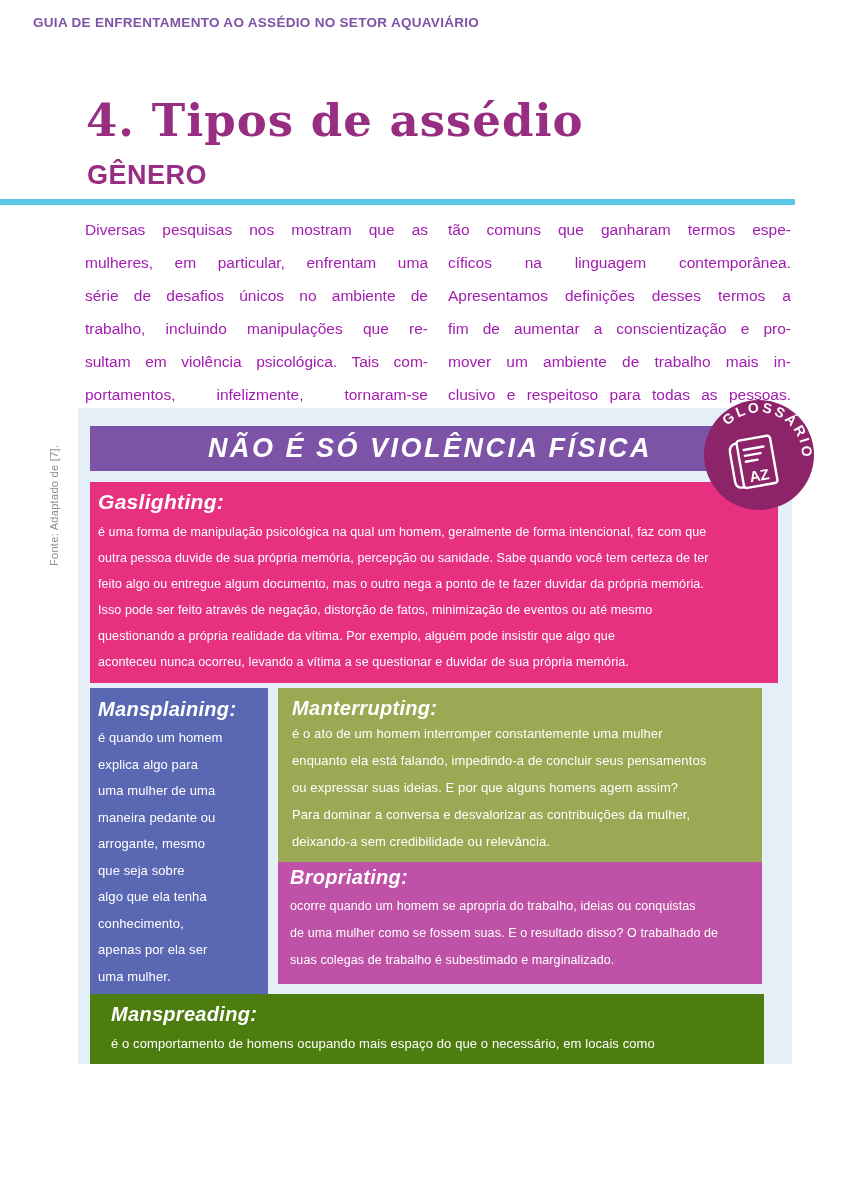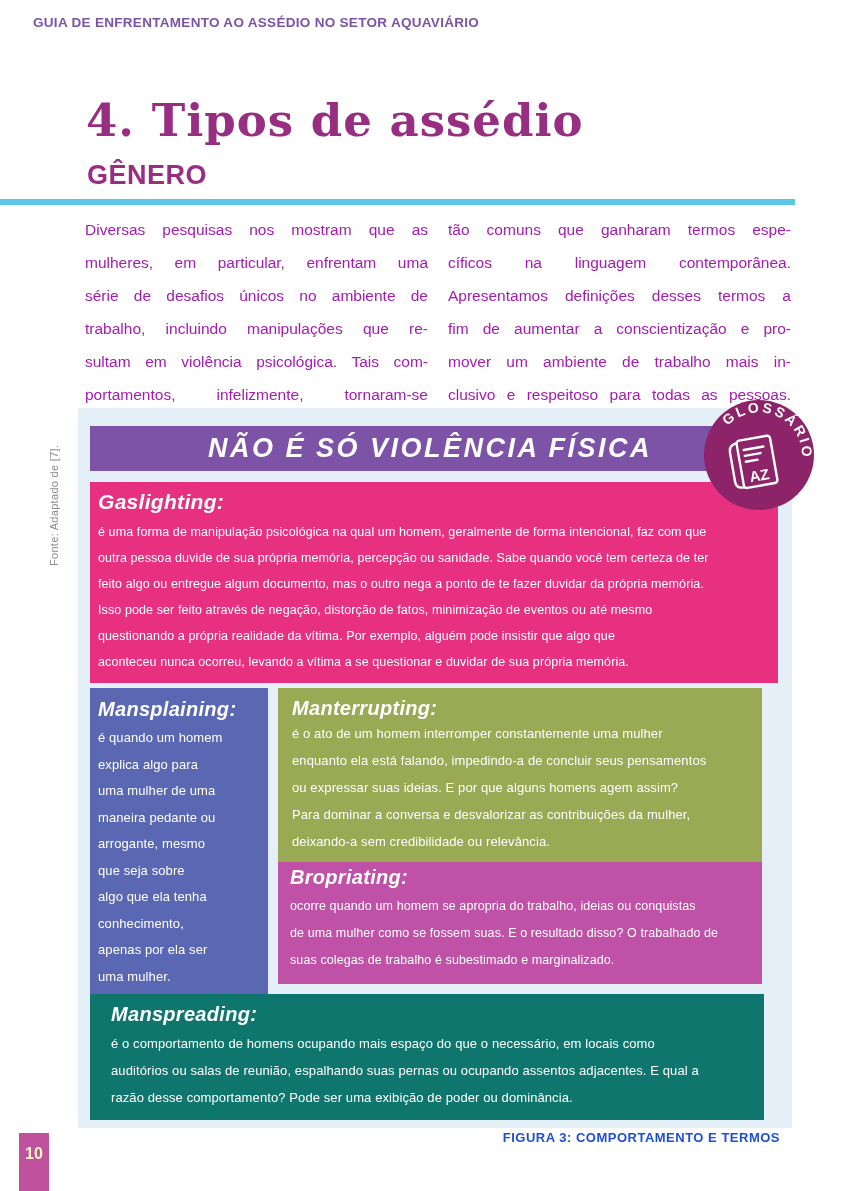--- a/index.html
+++ b/index.html
@@ -1,17 +1,17 @@
 <!DOCTYPE html>
 <html><head>
 <meta charset="utf-8">
 <style>
   * { margin:0; padding:0; box-sizing:border-box; }
   body { background:#ffffff; font-family:"Liberation Sans", sans-serif; }
-  .page { position:relative; width:850px; height:1191px; background:#ffffff; overflow:hidden; }
+  .page { position:relative; width:850px; height:1064px; background:#ffffff; overflow:hidden; }
 
   .doc-header {
     position:absolute; left:33px; top:15px;
     font-size:13.5px; font-weight:bold; letter-spacing:0.3px;
     color:#7d52a5;
   }
   .page-title {
     position:absolute; left:86px; top:94px;
     font-family:"DejaVu Serif", serif;
     font-size:45px; font-weight:bold; color:#972e82; letter-spacing:1px;
@@ -146,21 +146,21 @@
 deixando-a sem credibilidade ou relevância.</p>
   </div>
 
   <div class="term-box box-bropriating" style="background-color: rgb(191, 81, 166);">
     <h3 class="term-title">Bropriating:</h3>
     <p class="term-desc">ocorre quando um homem se apropria do trabalho, ideias ou conquistas
 de uma mulher como se fossem suas. E o resultado disso? O trabalhado de
 suas colegas de trabalho é subestimado e marginalizado.</p>
   </div>
 
-  <div class="term-box box-manspreading" style="background-color: #0f766e; padding-left: 21px;">
+  <div class="term-box box-manspreading" style="background-color: #4d7c0f; padding-left: 21px;">
     <h3 class="term-title">Manspreading:</h3>
     <p class="term-desc">é o comportamento de homens ocupando mais espaço do que o necessário, em locais como
 auditórios ou salas de reunião, espalhando suas pernas ou ocupando assentos adjacentes. E qual a
 razão desse comportamento? Pode ser uma exibição de poder ou dominância.</p>
   </div>
 
   <svg class="glossary-badge" viewBox="0 0 118 118">
     <circle cx="59" cy="59" r="55" fill="#8d2368"></circle>
     <path id="glos-arc" d="M 26.2 31.5 A 43 43 0 0 1 100.6 70.1" fill="none"></path>
     <text font-size="14" font-weight="bold" fill="#ffffff" letter-spacing="2.5" font-family="Liberation Sans, sans-serif">

